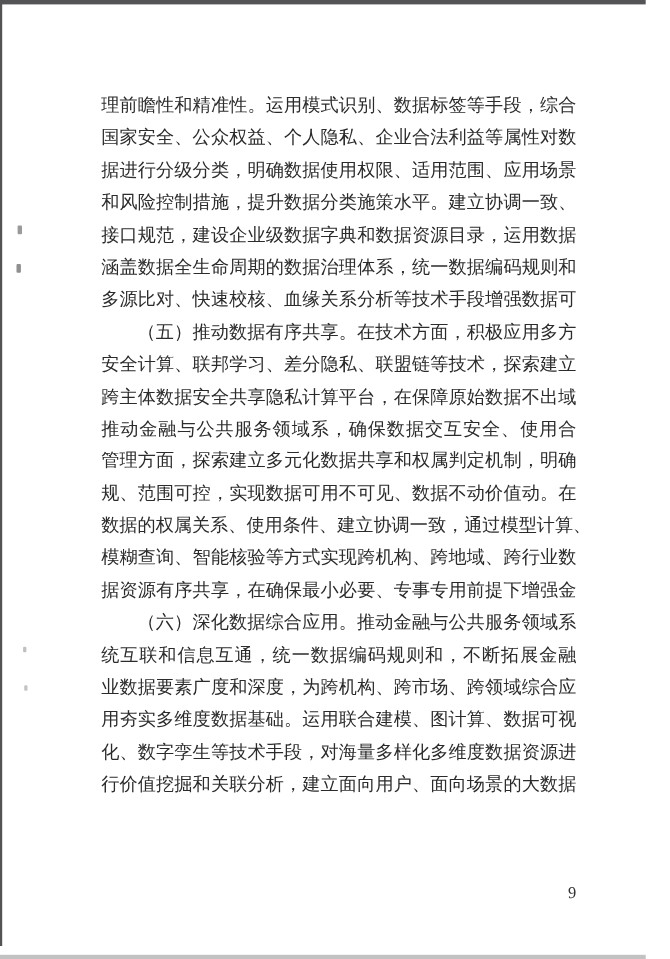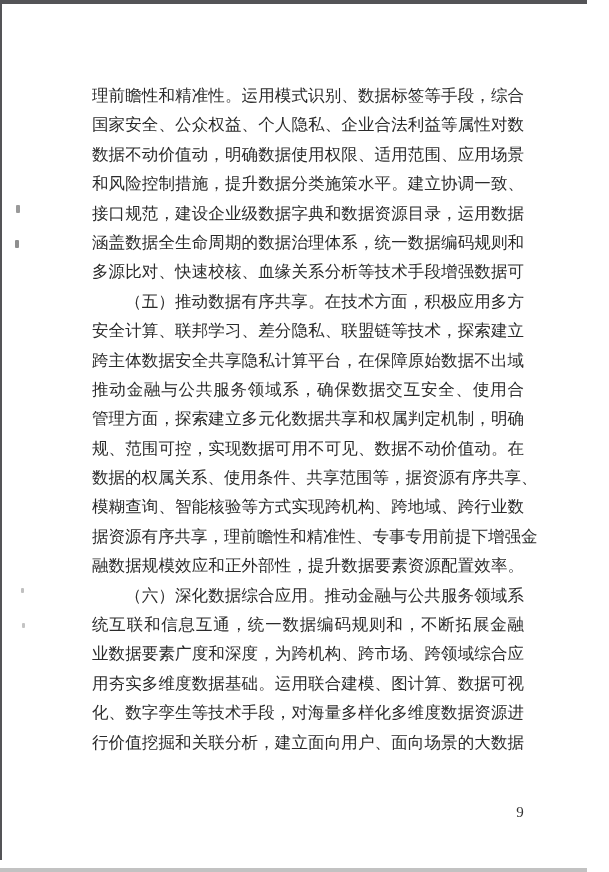--- a/index.html
+++ b/index.html
@@ -85,35 +85,34 @@
   <div class="scan-bottom-band"></div>
 
   <div class="margin-mark mark-1"></div>
   <div class="margin-mark mark-2"></div>
   <div class="margin-mark mark-3"></div>
   <div class="margin-mark mark-4"></div>
 
   <div class="text-block">
     <div class="line">理前瞻性和精准性。运用模式识别、数据标签等手段，综合</div>
     <div class="line">国家安全、公众权益、个人隐私、企业合法利益等属性对数</div>
-    <div class="line">数据不动价值动，明确数据使用权限、适用范围、应用场景</div>
+    <div class="line">据进行分级分类，明确数据使用权限、适用范围、应用场景</div>
     <div class="line">和风险控制措施，提升数据分类施策水平。建立协调一致、</div>
     <div class="line">接口规范，建设企业级数据字典和数据资源目录，运用数据</div>
     <div class="line">涵盖数据全生命周期的数据治理体系，统一数据编码规则和</div>
     <div class="line">多源比对、快速校核、血缘关系分析等技术手段增强数据可</div>
     <div class="line para-indent">（五）推动数据有序共享。在技术方面，积极应用多方</div>
     <div class="line">安全计算、联邦学习、差分隐私、联盟链等技术，探索建立</div>
     <div class="line">跨主体数据安全共享隐私计算平台，在保障原始数据不出域</div>
     <div class="line">推动金融与公共服务领域系，确保数据交互安全、使用合</div>
     <div class="line">管理方面，探索建立多元化数据共享和权属判定机制，明确</div>
     <div class="line">规、范围可控，实现数据可用不可见、数据不动价值动。在</div>
-    <div class="line">数据的权属关系、使用条件、共享范围等，据资源有序共享、</div>
+    <div class="line">数据的权属关系、使用条件、建立协调一致，通过模型计算、</div>
     <div class="line">模糊查询、智能核验等方式实现跨机构、跨地域、跨行业数</div>
-    <div class="line">据资源有序共享，理前瞻性和精准性、专事专用前提下增强金</div>
-    <div class="line">融数据规模效应和正外部性，提升数据要素资源配置效率。</div>
+    <div class="line">据资源有序共享，在确保最小必要、专事专用前提下增强金</div>
     <div class="line para-indent">（六）深化数据综合应用。推动金融与公共服务领域系</div>
     <div class="line">统互联和信息互通，统一数据编码规则和，不断拓展金融</div>
     <div class="line">业数据要素广度和深度，为跨机构、跨市场、跨领域综合应</div>
     <div class="line">用夯实多维度数据基础。运用联合建模、图计算、数据可视</div>
     <div class="line">化、数字孪生等技术手段，对海量多样化多维度数据资源进</div>
     <div class="line">行价值挖掘和关联分析，建立面向用户、面向场景的大数据</div>
   </div>
 
   <div class="page-number">9</div>
 

